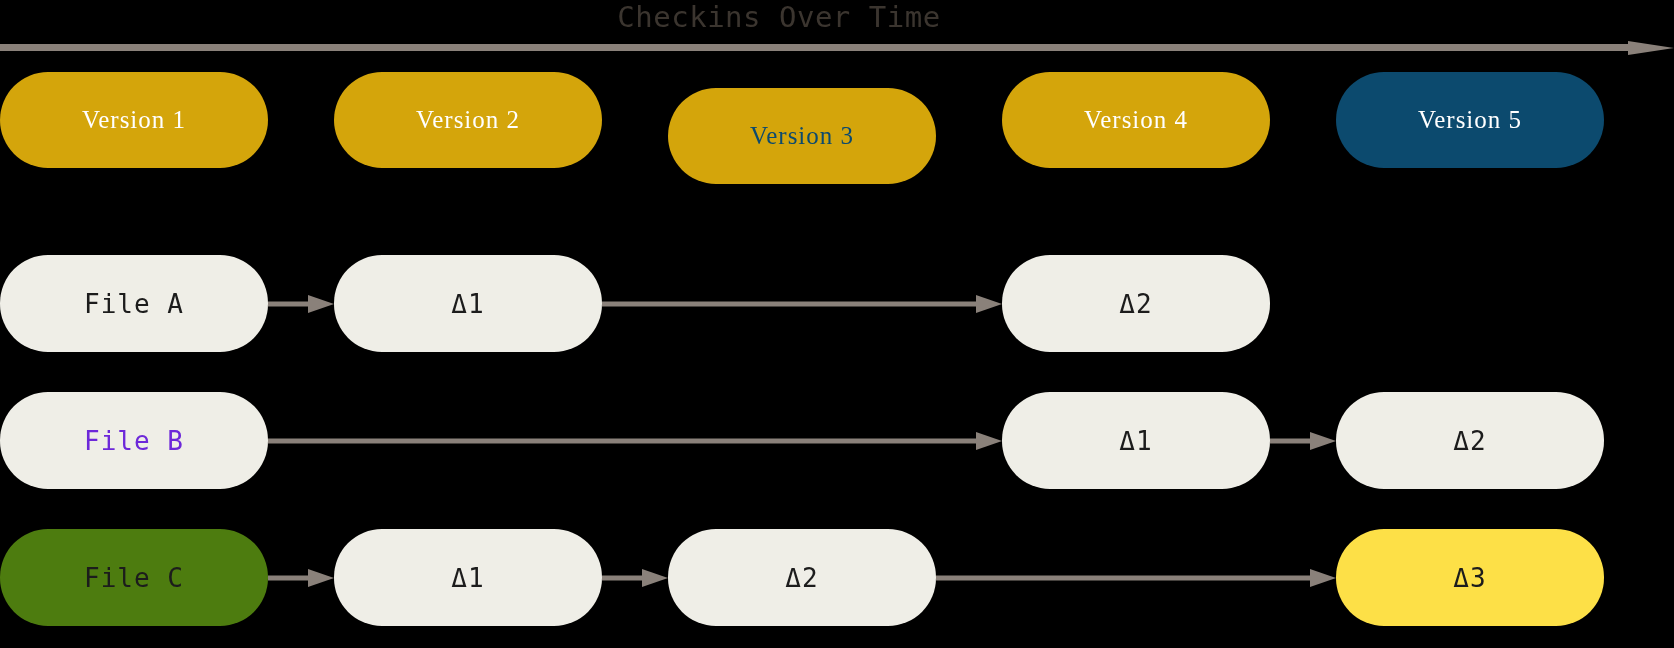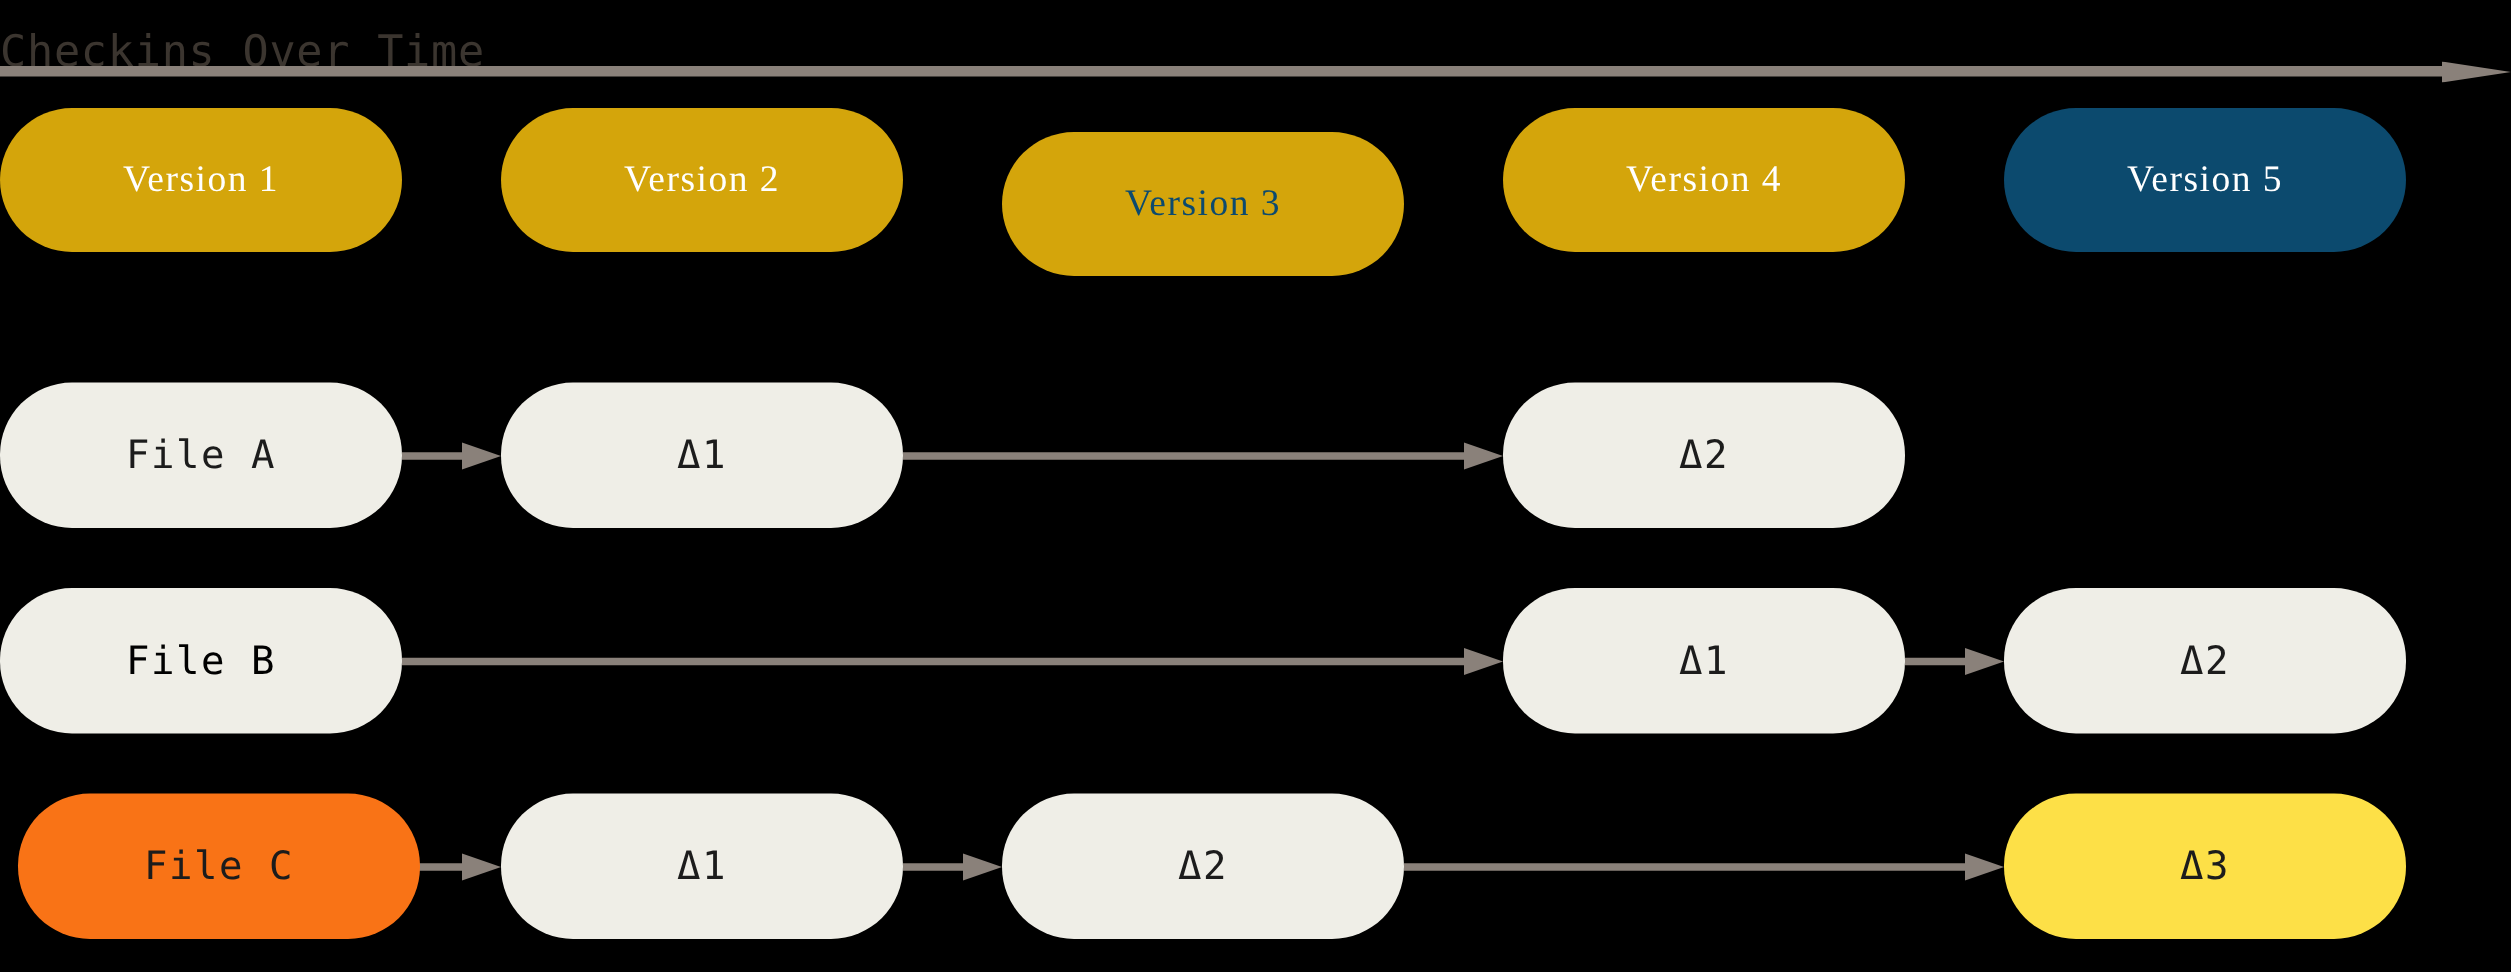--- a/index.html
+++ b/index.html
@@ -22,28 +22,27 @@
     height: 648px;
     background: #000000;
   }
 
   
   #timeline-title {
     position: absolute;
     left: 0;
     top: 0;
     width: 1558px;
-    text-align: left;
+    text-align: center;
     font-size: 29px;
     line-height: 34px;
     letter-spacing: 0.5px;
     color: #3b352f;
     white-space: nowrap;
     font-family: "DejaVu Sans Mono", "Liberation Mono", monospace;
-    margin-top: 17px;
   }
 
   #timeline-axis {
     position: absolute;
     left: 0;
     top: 40px;
     width: 1674px;
     height: 14px;
   }
 
@@ -151,21 +150,21 @@
             <rect x="0" y="7.5" width="708" height="5" fill="#8a817a"></rect>
             <polygon points="708,1 734,10 708,19" fill="#8a817a"></polygon>
           </svg>
         </div>
         <div class="edge" style="left: 1270px; width: 66px;">
           <svg width="66" height="20" viewBox="0 0 66 20">
             <rect x="0" y="7.5" width="40" height="5" fill="#8a817a"></rect>
             <polygon points="40,1 66,10 40,19" fill="#8a817a"></polygon>
           </svg>
         </div>
-        <div class="node-box" style="left: 0px; width: 268px; background: rgb(239, 238, 231); color: #000000;">File B</div>
+        <div class="node-box" style="left: 0px; width: 268px; background: rgb(239, 238, 231); color: #6d28d9;">File B</div>
         <div class="node-box" style="left: 1002px; width: 268px; background: rgb(239, 238, 231); color: rgb(28, 28, 28);">Δ1</div>
         <div class="node-box" style="left: 1336px; width: 268px; background: rgb(239, 238, 231); color: rgb(28, 28, 28);">Δ2</div>
       </div>
       <div class="file-row" style="top: 529px;">
         <div class="edge" style="left: 268px; width: 66px;">
           <svg width="66" height="20" viewBox="0 0 66 20">
             <rect x="0" y="7.5" width="40" height="5" fill="#8a817a"></rect>
             <polygon points="40,1 66,10 40,19" fill="#8a817a"></polygon>
           </svg>
         </div>
@@ -174,20 +173,20 @@
             <rect x="0" y="7.5" width="40" height="5" fill="#8a817a"></rect>
             <polygon points="40,1 66,10 40,19" fill="#8a817a"></polygon>
           </svg>
         </div>
         <div class="edge" style="left: 936px; width: 400px;">
           <svg width="400" height="20" viewBox="0 0 400 20">
             <rect x="0" y="7.5" width="374" height="5" fill="#8a817a"></rect>
             <polygon points="374,1 400,10 374,19" fill="#8a817a"></polygon>
           </svg>
         </div>
-        <div class="node-box" style="left: 12px; width: 268px; background: #f97316; color: rgb(28, 28, 28);">File C</div>
+        <div class="node-box" style="left: 0px; width: 268px; background: #4d7c0f; color: rgb(28, 28, 28);">File C</div>
         <div class="node-box" style="left: 334px; width: 268px; background: rgb(239, 238, 231); color: rgb(28, 28, 28);">Δ1</div>
         <div class="node-box" style="left: 668px; width: 268px; background: rgb(239, 238, 231); color: rgb(28, 28, 28);">Δ2</div>
         <div class="node-box" style="left: 1336px; width: 268px; background: #fde047; color: rgb(28, 28, 28);">Δ3</div>
       </div>
     </div>
 
 </div>
 
 </body></html>

